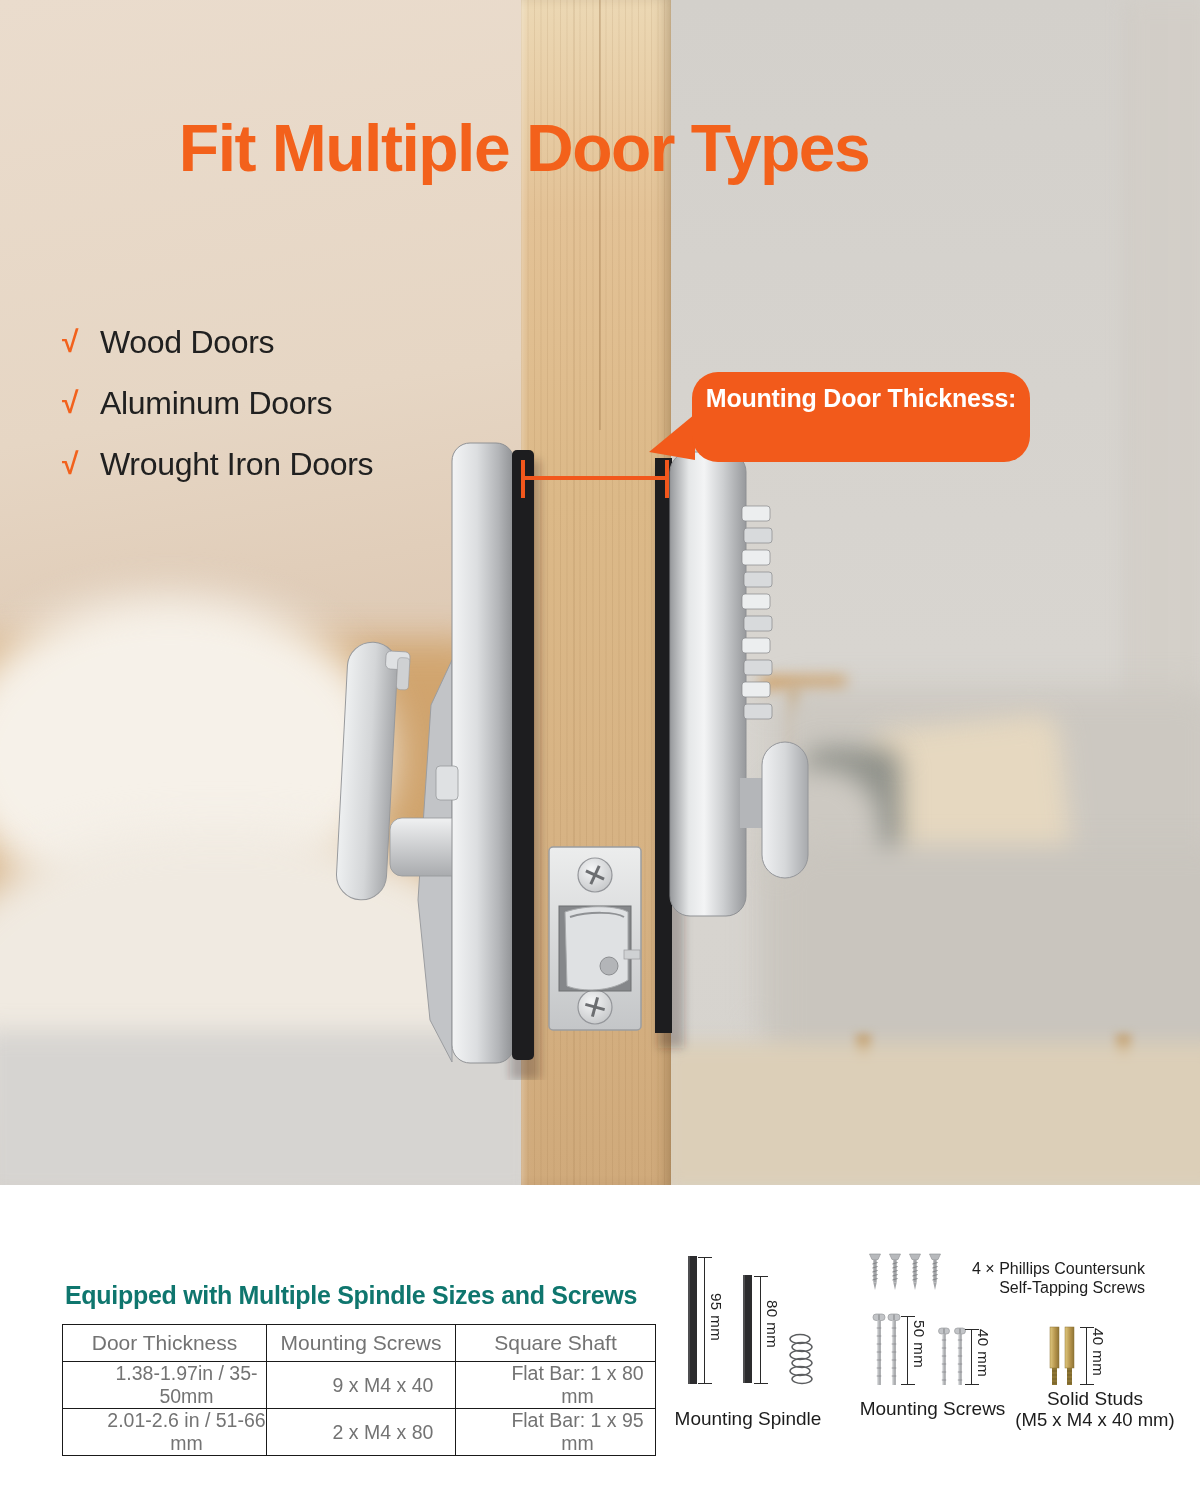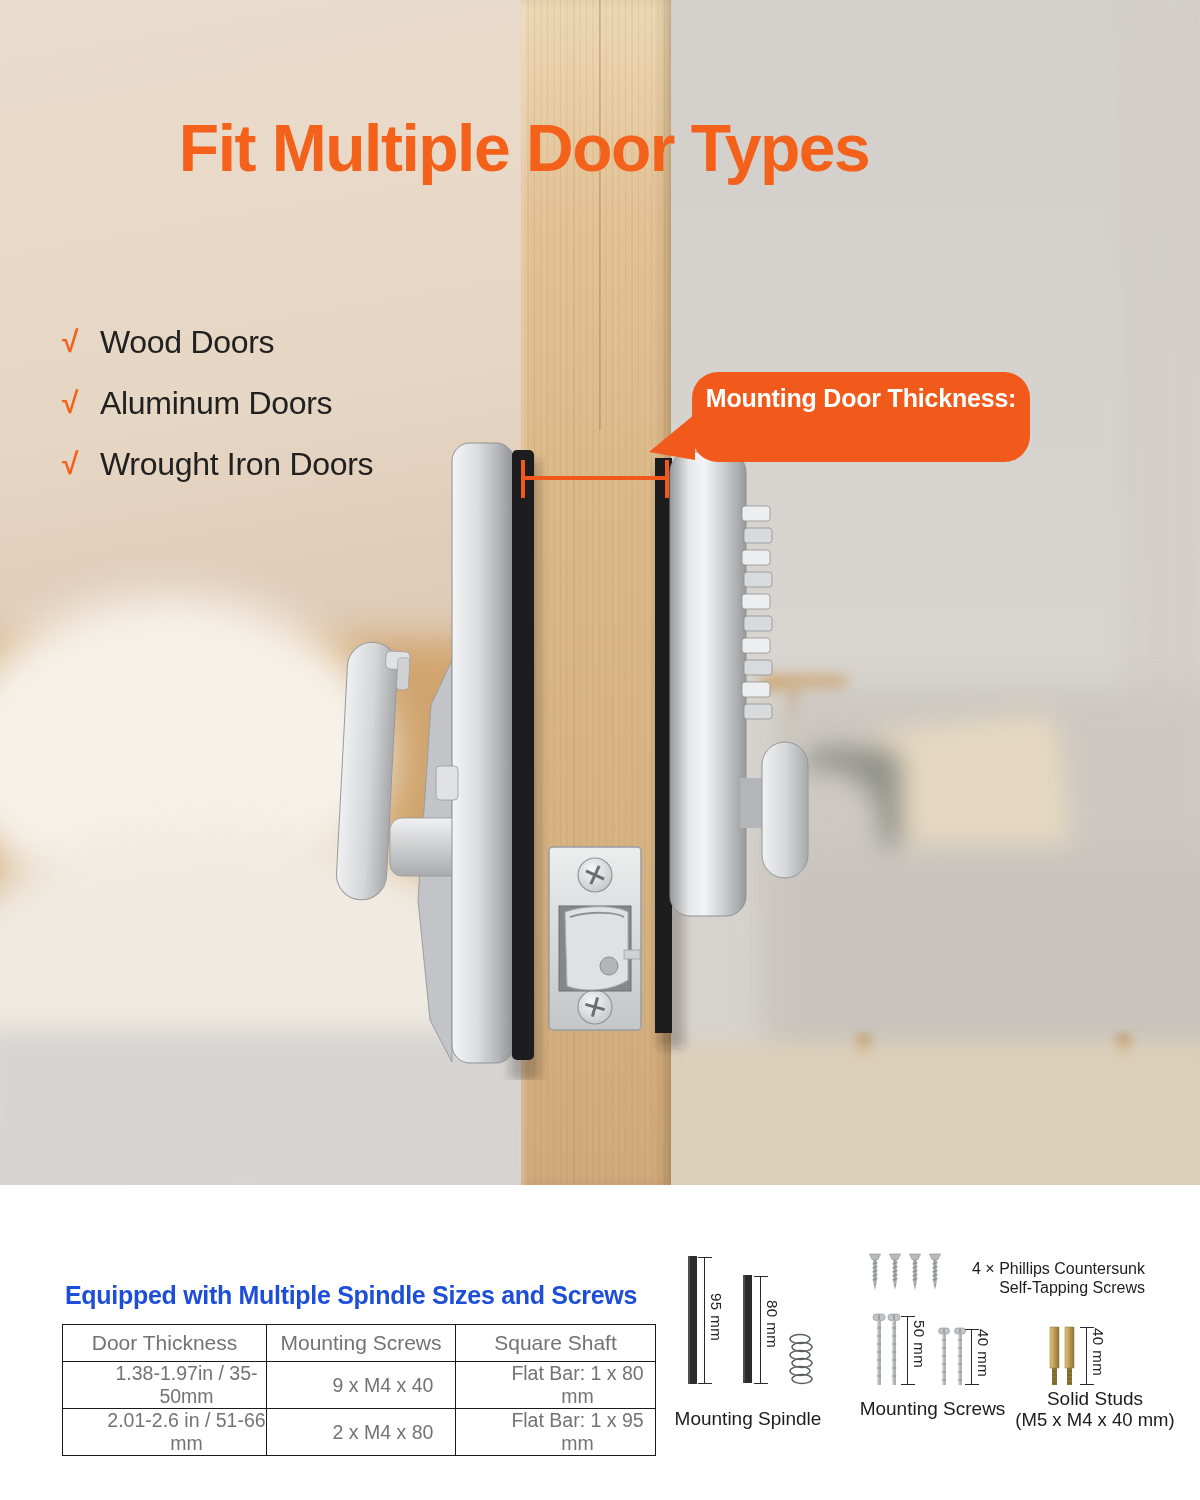--- a/index.html
+++ b/index.html
@@ -64,21 +64,21 @@
     font-size:66px; font-weight:bold; color:#f3611b; letter-spacing:-1.5px; z-index:3; }
 
   .checklist { position:absolute; left:62px; top:322px; z-index:3; }
   .check-row { display:flex; align-items:center; height:40px; margin-bottom:21px; }
   .check-mark { width:38px; font-size:30px; font-weight:bold; color:#f2611c; }
   .check-label { font-size:32px; color:#202020; letter-spacing:-.3px; }
 
   
   .bottom { position:absolute; left:0; top:1185px; width:1200px; height:315px; background:#fff; }
   .spec-heading { position:absolute; left:65px; top:1281px; font-size:25px; font-weight:bold;
-    color:#1d4ed8; letter-spacing:-.3px; }
+    color:#0f766e; letter-spacing:-.3px; }
 
   table.spec { position:absolute; left:62px; top:1324px; width:593px; border-collapse:collapse;
     table-layout:fixed; }
   table.spec th, table.spec td { border:1.8px solid #1a1a1a; text-align:center; color:#737373;
     font-weight:normal; padding:0; }
   table.spec th { height:37px; font-size:21px; }
   table.spec td { height:31px; font-size:19.5px;padding-left:44px; }
   .c1 { width:204px; } .c2 { width:189px; } .c3 { width:200px; }
 
   .hardware-svg { position:absolute; left:660px; top:1240px; width:540px; height:230px; }

